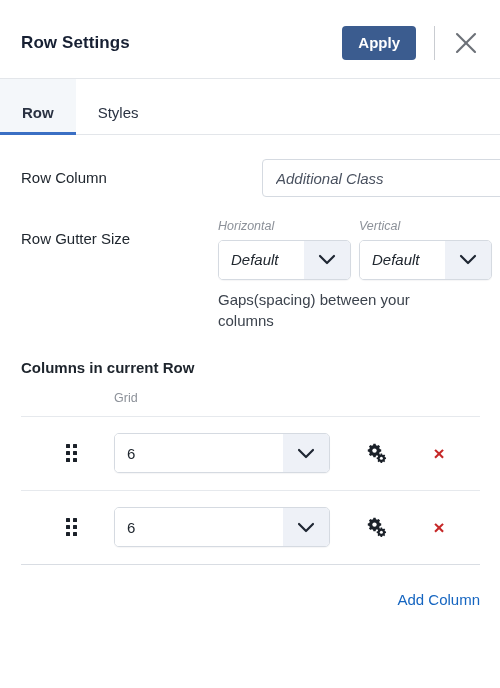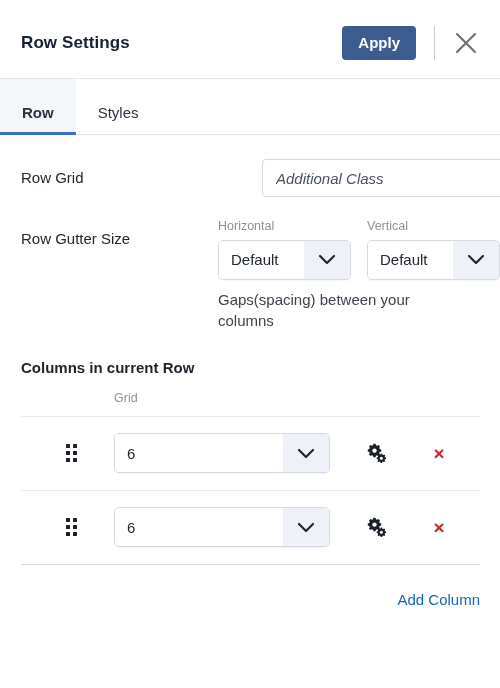--- a/index.html
+++ b/index.html
@@ -146,21 +146,22 @@
     font-style: italic;
     color: #4a5260;
     opacity: 1;
   }
 
   .gutter-row {
     margin-top: 23px;
   }
   .gutter-fields {
     display: flex;
-    gap: 16px;
+    gap: 8px;
+    font-style: italic;
   }
   .gutter-field {
     flex: 0 0 133px;
   }
   .small-label {
     font-size: 12.5px;
     color: #8c9199;
     margin-bottom: 7px;
     line-height: 1;
   }
@@ -337,21 +338,21 @@
       <span>Row</span>
     </div>
     <div class="tab">
       <span>Styles</span>
     </div>
   </div>
 
   <div class="body">
 
     <div class="form-row row-class-row">
-      <div class="field-label">Row Grid</div>
+      <div class="field-label">Row Column</div>
       <div class="field-control">
         <input class="text-input" type="text" placeholder="Additional Class" style="">
       </div>
     </div>
 
     <div class="form-row gutter-row">
       <div class="field-label">Row Gutter Size</div>
       <div class="field-control">
         <div class="gutter-fields">
 

